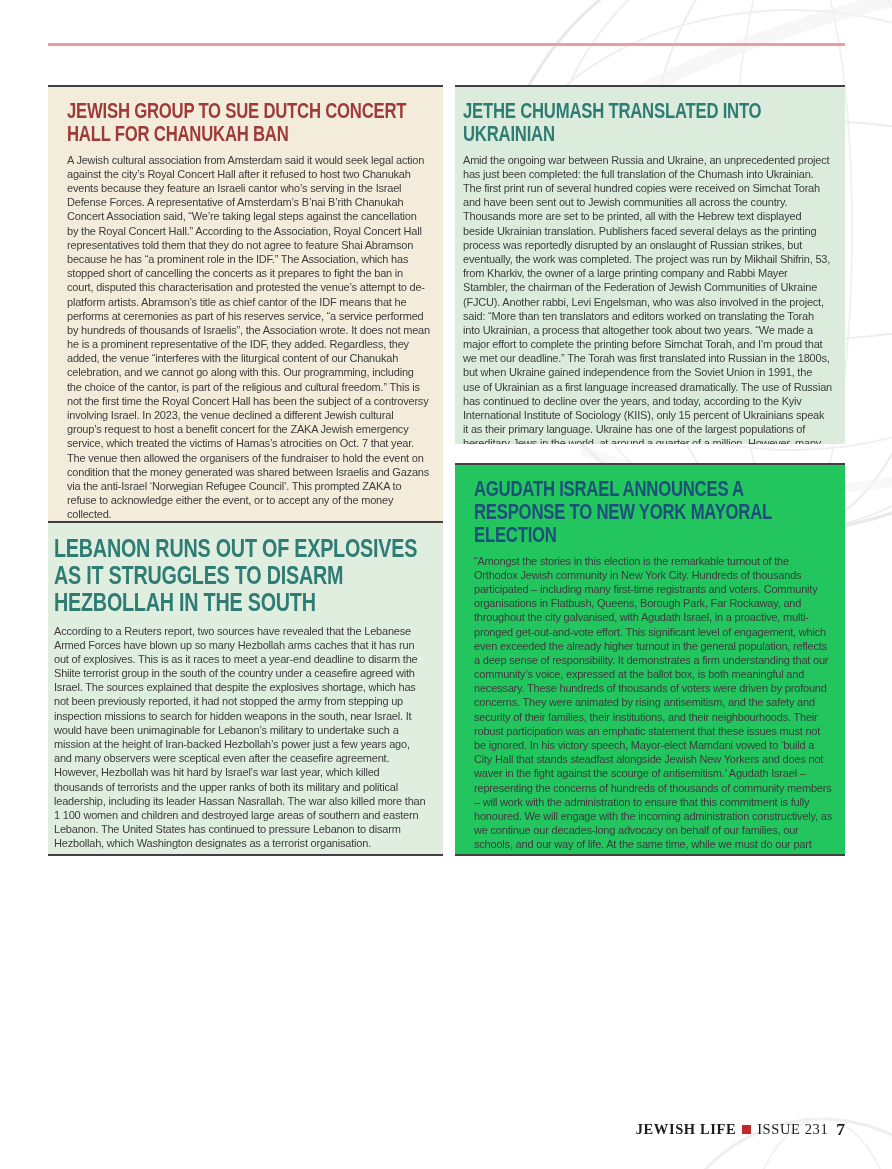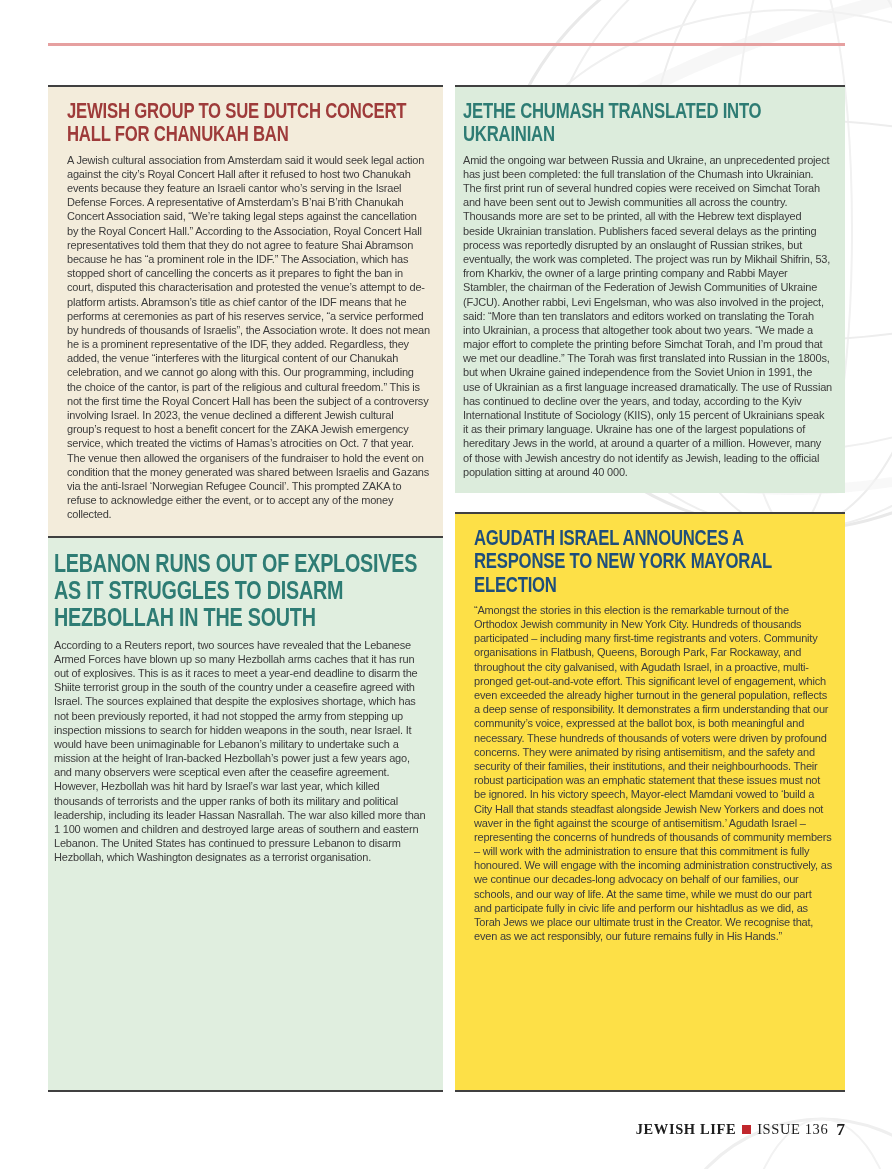--- a/index.html
+++ b/index.html
@@ -7,21 +7,21 @@
     width:892px; height:1169px; position:relative; overflow:hidden;
     background:#ffffff;
     font-family:"Liberation Sans", sans-serif;
   }
   .watermark { position:absolute; top:-70px; right:-130px; z-index:0; }
   .watermark-bottom { position:absolute; bottom:-90px; right:-40px; z-index:0; }
 
   .top-rule { position:absolute; left:48px; top:43px; width:797px; height:3px; z-index:2; }
 
   .content {
-    position:absolute; left:48px; top:85px; width:797px; height:1007px;
+    position:absolute; left:48px; top:85px; width:797px; height:771px;
     display:flex; gap:12px; z-index:1;
   }
   .col { display:flex; flex-direction:column; }
   .col-left  { width:395px; flex:none; }
   .col-right { width:390px; flex:none; }
 
   .article {
     border-top:2px solid #404040;
     box-sizing:border-box;
     padding:10px 13px 14px 19px;
@@ -92,26 +92,26 @@
     </section>
 
   </div>
   <div class="col col-right">
 
     <section class="article" style="background: rgb(220, 236, 220); padding-left: 8px;">
       <h2 class="headline" style="color: rgb(46, 124, 116);">JETHE CHUMASH TRANSLATED INTO UKRAINIAN</h2>
       <p class="body-text">Amid the ongoing war between Russia and Ukraine, an unprecedented project has just been completed: the full translation of the Chumash into Ukrainian. The first print run of several hundred copies were received on Simchat Torah and have been sent out to Jewish communities all across the country. Thousands more are set to be printed, all with the Hebrew text displayed beside Ukrainian translation. Publishers faced several delays as the printing process was reportedly disrupted by an onslaught of Russian strikes, but eventually, the work was completed. The project was run by Mikhail Shifrin, 53, from Kharkiv, the owner of a large printing company and Rabbi Mayer Stambler, the chairman of the Federation of Jewish Communities of Ukraine (FJCU). Another rabbi, Levi Engelsman, who was also involved in the project, said: “More than ten translators and editors worked on translating the Torah into Ukrainian, a process that altogether took about two years. “We made a major effort to complete the printing before Simchat Torah, and I’m proud that we met our deadline.” The Torah was first translated into Russian in the 1800s, but when Ukraine gained independence from the Soviet Union in 1991, the use of Ukrainian as a first language increased dramatically. The use of Russian has continued to decline over the years, and today, according to the Kyiv International Institute of Sociology (KIIS), only 15 percent of Ukrainians speak it as their primary language. Ukraine has one of the largest populations of hereditary Jews in the world, at around a quarter of a million. However, many of those with Jewish ancestry do not identify as Jewish, leading to the official population sitting at around 40 000.</p>
     </section>
 
-    <section class="article grow" style="background: #fde047; margin-top: 19px;">
+    <section class="article grow" style="background: #22c55e; margin-top: 19px;">
       <h2 class="headline" style="color: rgb(30, 78, 124);">AGUDATH ISRAEL ANNOUNCES A RESPONSE TO NEW YORK MAYORAL ELECTION</h2>
       <p class="body-text">“Amongst the stories in this election is the remarkable turnout of the Orthodox Jewish community in New York City. Hundreds of thousands participated – including many first-time registrants and voters. Community organisations in Flatbush, Queens, Borough Park, Far Rockaway, and throughout the city galvanised, with Agudath Israel, in a proactive, multi-pronged get-out-and-vote effort. This significant level of engagement, which even exceeded the already higher turnout in the general population, reflects a deep sense of responsibility. It demonstrates a firm understanding that our community’s voice, expressed at the ballot box, is both meaningful and necessary. These hundreds of thousands of voters were driven by profound concerns. They were animated by rising antisemitism, and the safety and security of their families, their institutions, and their neighbourhoods. Their robust participation was an emphatic statement that these issues must not be ignored. In his victory speech, Mayor-elect Mamdani vowed to ‘build a City Hall that stands steadfast alongside Jewish New Yorkers and does not waver in the fight against the scourge of antisemitism.’ Agudath Israel – representing the concerns of hundreds of thousands of community members – will work with the administration to ensure that this commitment is fully honoured. We will engage with the incoming administration constructively, as we continue our decades-long advocacy on behalf of our families, our schools, and our way of life. At the same time, while we must do our part and participate fully in civic life and perform our hishtadlus as we did, as Torah Jews we place our ultimate trust in the Creator. We recognise that, even as we act responsibly, our future remains fully in His Hands.”</p>
     </section>
 
   </div>
 </div>
 
 <div class="footer">
   <span class="mag">JEWISH LIFE</span>
   <span class="sq" style="background: rgb(193, 39, 45);"></span>
-  <span class="issue">ISSUE 136</span>
+  <span class="issue">ISSUE 231</span>
   <span class="pageno">7</span>
 </div>
 
 </body></html>

